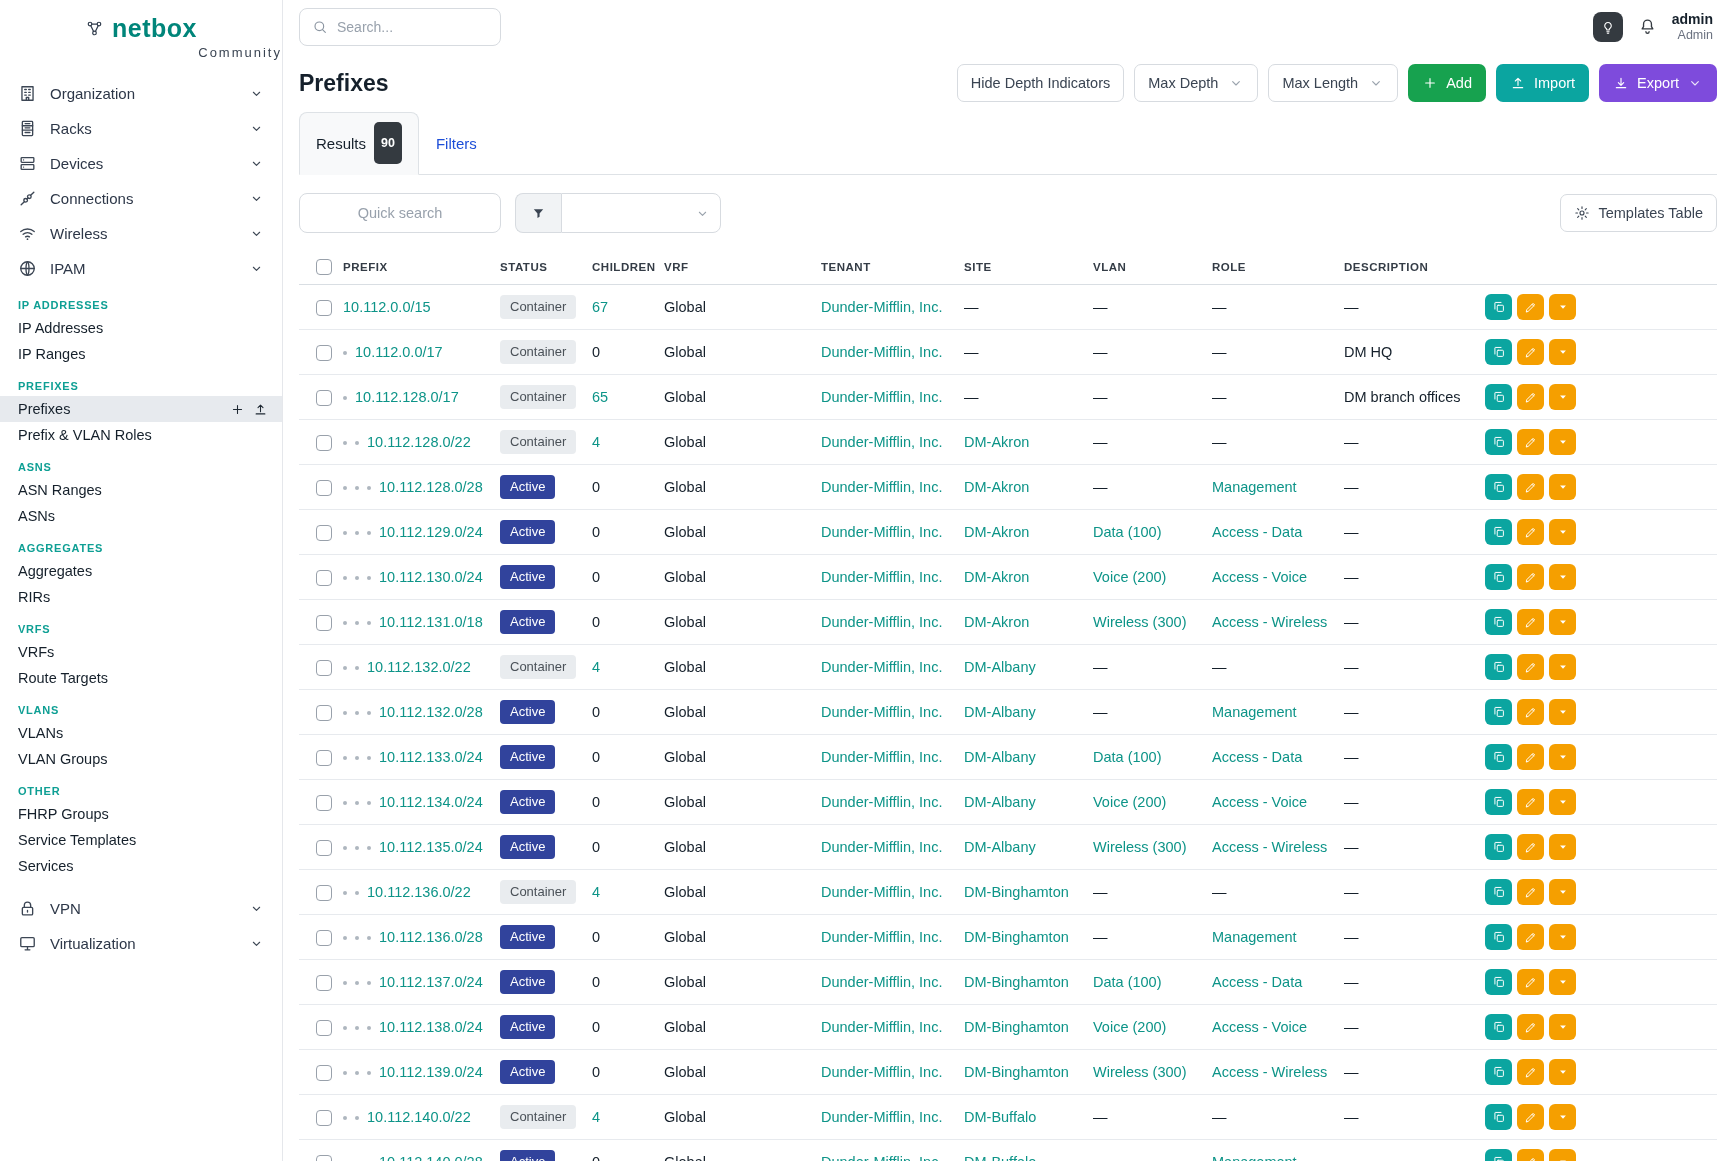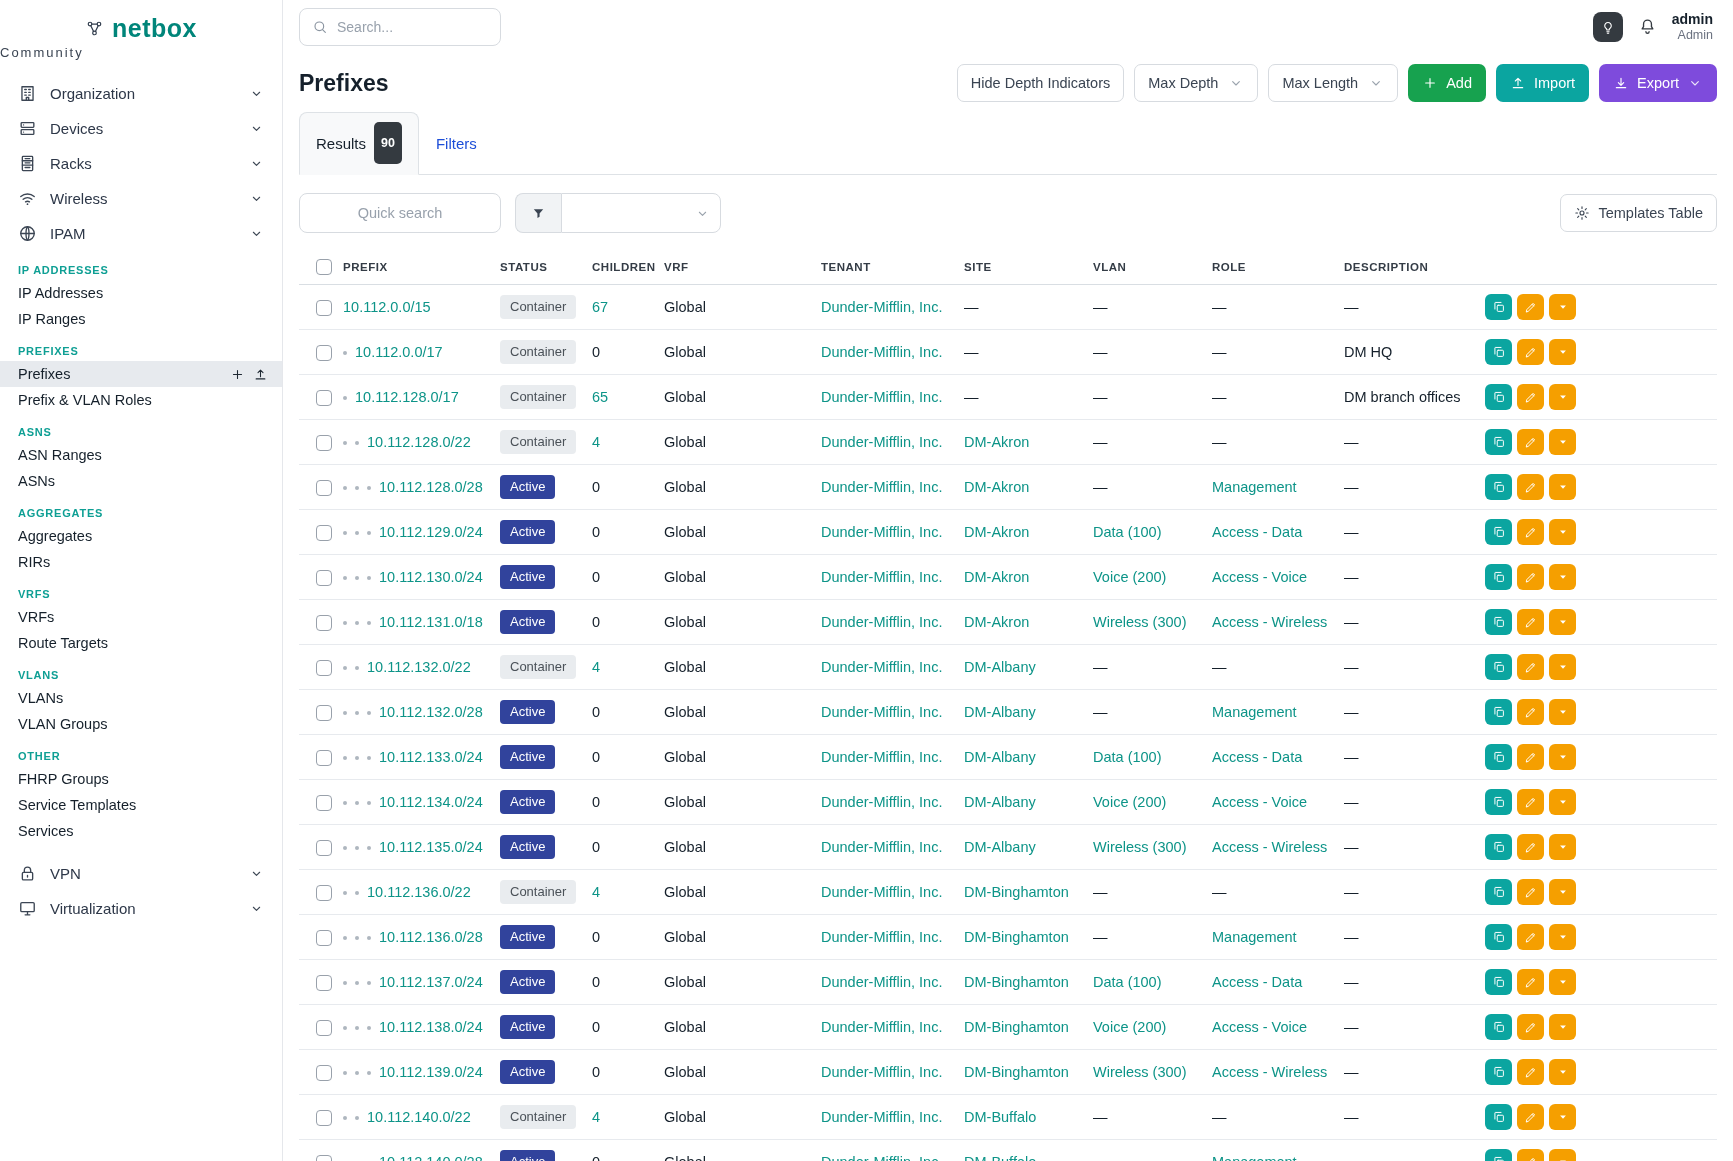--- a/index.html
+++ b/index.html
@@ -2,21 +2,21 @@
 <html><head>
 <meta charset="utf-8">
 <style>
   * { box-sizing: border-box; margin: 0; padding: 0; }
   html,body { width:1733px; height:1161px; overflow:hidden; }
   body { font-family:"Liberation Sans", sans-serif; background:#ffffff; color:#1f2933; font-size:14.5px; }
   .app { display:flex; width:100%; height:100%; }
 
   
   .sidebar { width:283px; min-width:283px; border-right:1px solid #e5e7eb; padding-top:14px; overflow:hidden; background:#fff; }
-  .logo { text-align:left; margin-bottom:16px; cursor:pointer; }
+  .logo { text-align:right; margin-bottom:16px; cursor:pointer; }
   .logo-row { display:flex; align-items:center; justify-content:center; gap:8px; }
   .logo-mark svg { width:30px; height:30px; display:block; }
   .logo-text { font-size:25px; font-weight:700; color:#00857a; letter-spacing:.5px; }
   .logo-sub { font-size:13px; color:#3a4452; letter-spacing:2px; margin-top:2px; }
   .nav-group { display:flex; align-items:center; gap:13px; padding:8px 18px; font-size:15px; color:#2d3748; cursor:pointer; }
   .nav-group .icon { color:#3c4654; }
   .icon { display:inline-flex; align-items:center; }
   .icon svg { width:19px; height:19px; display:block; }
   .chev { margin-left:auto; color:#9aa3ad; }
   .chev svg { width:15px; height:15px; }
@@ -124,40 +124,56 @@
           <span class="nav-label">Organization</span>
           <span class="icon chev">
             <svg viewBox="0 0 24 24" fill="none" stroke="currentColor" stroke-width="1.7" stroke-linecap="round" stroke-linejoin="round">
               <path d="M7 10l5 5 5-5"></path>
             </svg>
           </span>
         </div>
         <div class="nav-group">
           <span class="icon">
             <svg viewBox="0 0 24 24" fill="none" stroke="currentColor" stroke-width="1.7" stroke-linecap="round" stroke-linejoin="round">
+              <rect x="5.5" y="3" width="13" height="18" rx="1"></rect>
+              <path d="M5.5 8.5h13M5.5 14h13M9 5.8h6M9 11.2h6M9 17h6"></path>
+            </svg>
+          </span>
+          <span class="nav-label">Racks</span>
+          <span class="icon chev">
+            <svg viewBox="0 0 24 24" fill="none" stroke="currentColor" stroke-width="1.7" stroke-linecap="round" stroke-linejoin="round">
+              <path d="M7 10l5 5 5-5"></path>
+            </svg>
+          </span>
+        </div>
+        <div class="nav-group">
+          <span class="icon">
+            <svg viewBox="0 0 24 24" fill="none" stroke="currentColor" stroke-width="1.7" stroke-linecap="round" stroke-linejoin="round">
               <rect x="4" y="4.5" width="16" height="6" rx="1"></rect>
               <rect x="4" y="13.5" width="16" height="6" rx="1"></rect>
               <path d="M7 7.5h.01M7 16.5h.01"></path>
             </svg>
           </span>
           <span class="nav-label">Devices</span>
           <span class="icon chev">
             <svg viewBox="0 0 24 24" fill="none" stroke="currentColor" stroke-width="1.7" stroke-linecap="round" stroke-linejoin="round">
               <path d="M7 10l5 5 5-5"></path>
             </svg>
           </span>
         </div>
         <div class="nav-group">
           <span class="icon">
             <svg viewBox="0 0 24 24" fill="none" stroke="currentColor" stroke-width="1.7" stroke-linecap="round" stroke-linejoin="round">
-              <rect x="5.5" y="3" width="13" height="18" rx="1"></rect>
-              <path d="M5.5 8.5h13M5.5 14h13M9 5.8h6M9 11.2h6M9 17h6"></path>
-            </svg>
-          </span>
-          <span class="nav-label">Racks</span>
+              <path d="M4 20l4-4M16 8l4-4"></path>
+              <circle cx="9.7" cy="14.3" r="2.3"></circle>
+              <circle cx="14.3" cy="9.7" r="2.3"></circle>
+              <path d="M11.3 12.7l1.4-1.4"></path>
+            </svg>
+          </span>
+          <span class="nav-label">Connections</span>
           <span class="icon chev">
             <svg viewBox="0 0 24 24" fill="none" stroke="currentColor" stroke-width="1.7" stroke-linecap="round" stroke-linejoin="round">
               <path d="M7 10l5 5 5-5"></path>
             </svg>
           </span>
         </div>
         <div class="nav-group">
           <span class="icon">
             <svg viewBox="0 0 24 24" fill="none" stroke="currentColor" stroke-width="1.7" stroke-linecap="round" stroke-linejoin="round">
               <path d="M3.5 9.5a13 13 0 0 1 17 0M6.5 13a8.5 8.5 0 0 1 11 0M9.5 16.3a4.3 4.3 0 0 1 5 0"></path>

